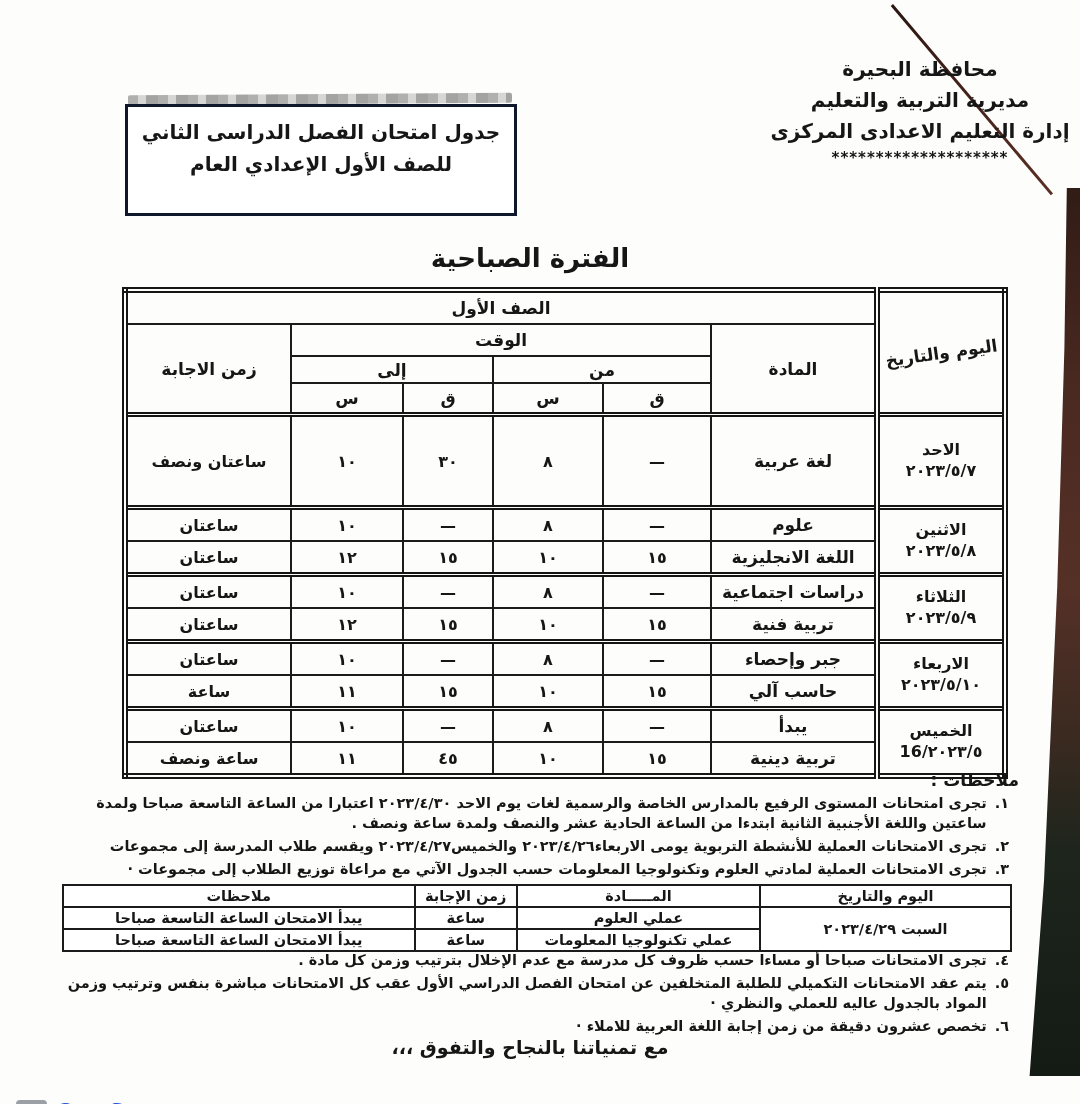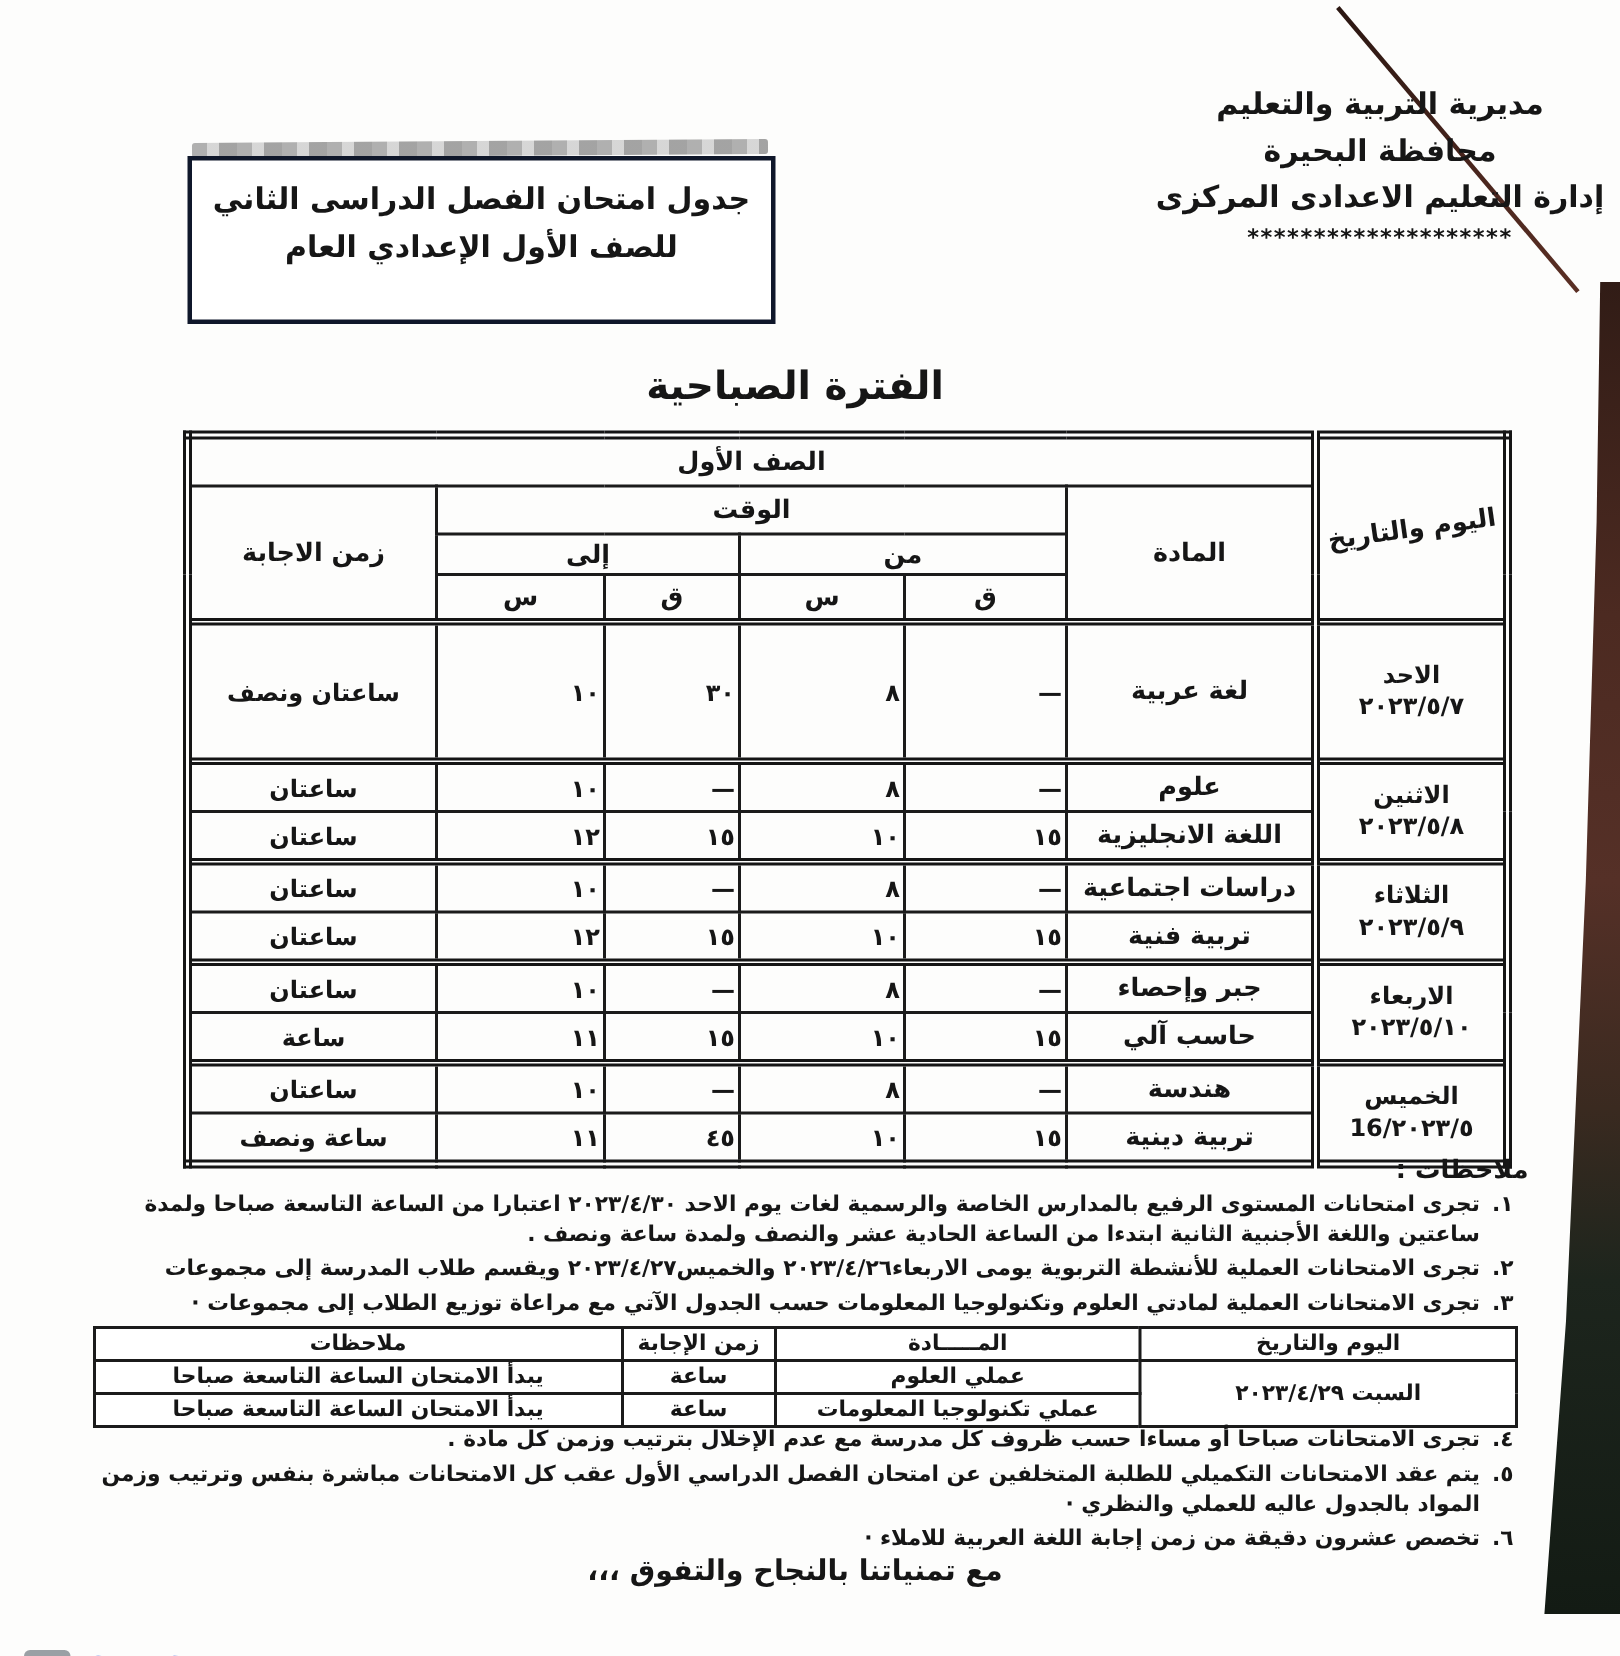--- a/index.html
+++ b/index.html
@@ -28,21 +28,21 @@
     font-weight:bold;font-size:26px;direction:rtl;}
 
   table{border-collapse:collapse;table-layout:fixed;direction:rtl;}
   td{overflow:hidden;}
 
   .main-table{position:absolute;left:122px;top:287px;width:886px;border:6px double #151515;}
   .main-table td{border:2px solid #1b1b1b;text-align:center;vertical-align:middle;
     font-weight:bold;font-size:17px;padding:0 2px;}
   .main-table .day-col{border-left:6px double #151515;}
   .main-table tr.grp td{border-top:5px double #151515;}
-  .main-table .num{font-size:16px;text-align:right;}
+  .main-table .num{font-size:16px;}
   .main-table .ans{font-size:16px;}
   .main-table .sub{height:28px;}
   .r-a td{height:30px;}
   .r-b td{height:30px;}
   .r-c td{height:25px;}
   .r-d td{height:28px;}
   .r-data td{height:30px;}
   .r-tall td{height:88px;}
   .tilt{display:inline-block;transform:rotate(-8deg);}
   .dname,.ddate{font-size:16px;line-height:1.3;}
@@ -70,22 +70,22 @@
 </head>
 <body>
 
 <div class="page">
 
   <div class="art-smudge"></div>
   <div class="art-diagonal"></div>
   <div class="art-band"></div>
 
   <div class="org-header">
+    <div>محافظة البحيرة</div>
     <div>مديرية التربية والتعليم</div>
-    <div>محافظة البحيرة</div>
     <div>إدارة التعليم الاعدادى المركزى</div>
     <div class="org-stars">********************</div>
   </div>
 
   <div class="title-box">
     <div>جدول امتحان الفصل الدراسى الثاني</div>
     <div>للصف الأول الإعدادي العام</div>
   </div>
 
   <div class="section-title">الفترة الصباحية</div>
@@ -195,21 +195,21 @@
         <td class="num">١٥</td>
         <td class="num">١١</td>
         <td class="ans">ساعة</td>
       </tr>
 
       <tr class="grp r-data">
         <td class="day-col" rowspan="2">
           <div class="dname">الخميس</div>
           <div class="ddate">٢٠٢٣/٥/16</div>
         </td>
-        <td class="subj">هندسة</td>
+        <td class="subj">يبدأ</td>
         <td class="num">—</td>
         <td class="num">٨</td>
         <td class="num">—</td>
         <td class="num">١٠</td>
         <td class="ans">ساعتان</td>
       </tr>
       <tr class="r-data">
         <td class="subj">تربية دينية</td>
         <td class="num">١٥</td>
         <td class="num">١٠</td>

